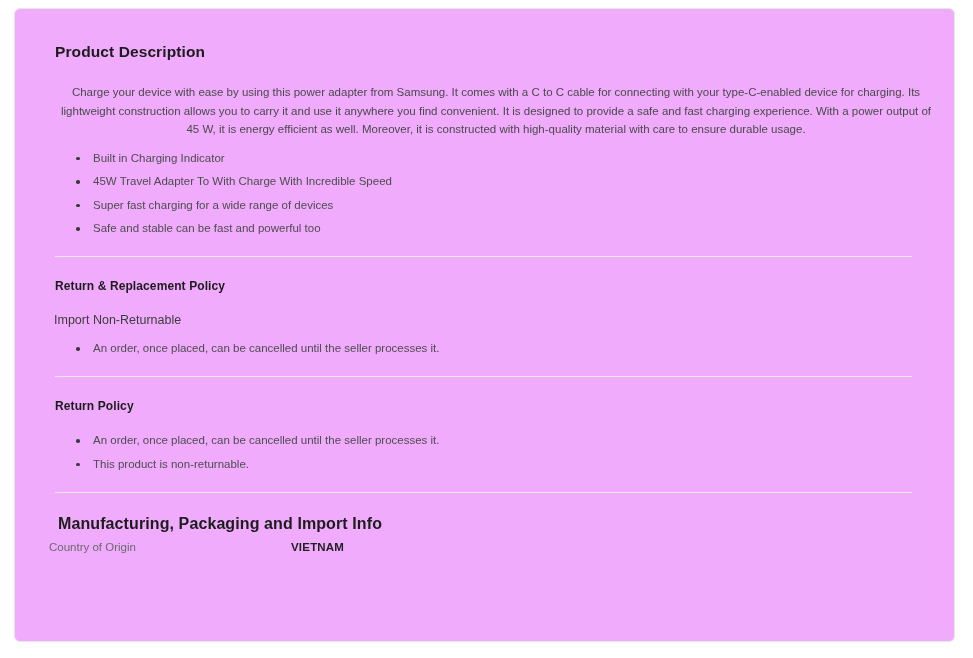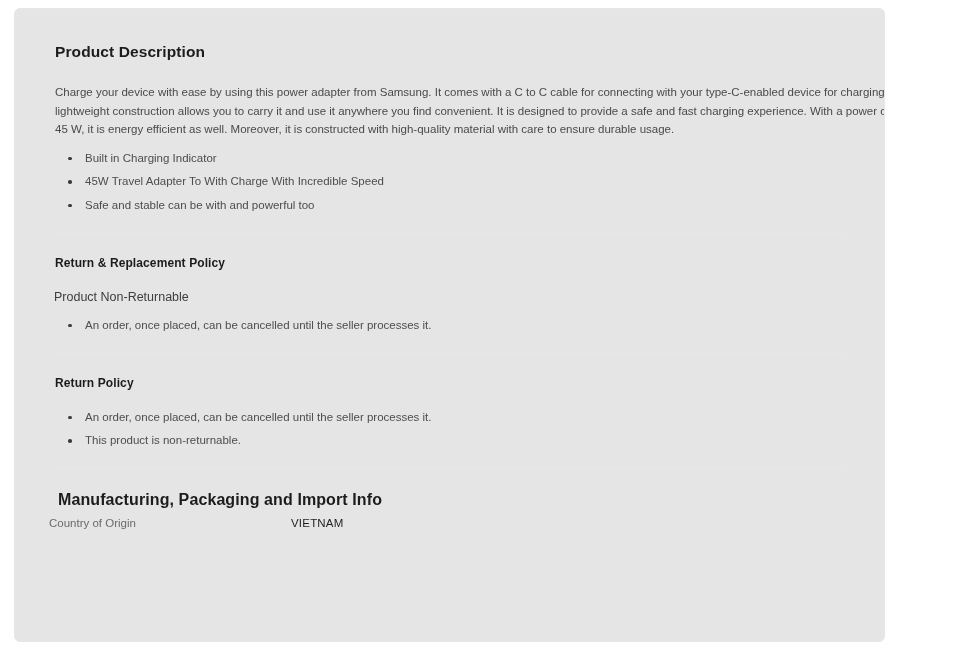--- a/index.html
+++ b/index.html
@@ -11,23 +11,23 @@
     width: 973px;
     height: 658px;
     font-family: "Liberation Sans", sans-serif;
     color: #2b2b2b;
     -webkit-font-smoothing: antialiased;
   }
   .page {
     position: absolute;
     left: 14px;
     top: 8px;
-    width: 871px;
+    width: 941px;
     height: 634px;
-    background: #e5e5e5;
+    background: #f0abfc;
     border: 1px solid #e6e6e6;
     border-radius: 6px;
     box-sizing: border-box;
     overflow: hidden;
   }
   .inner {
     padding: 34px 28px 10px 26px;
   }
   h2.section-title {
     font-size: 15.5px;
@@ -35,25 +35,25 @@
     color: #1c1c1c;
     margin: 0 0 22px 14px;
     letter-spacing: 0.1px;
   }
   .desc {
     margin: 8px 0 12px 14px;
     width: 882px;
     font-size: 11.5px;
     line-height: 18.6px;
     color: #4a4a4a;
-    text-align: left;
+    text-align: center;
   }
   ul.bullets {
     list-style: none;
-    margin: 0;
+    margin: 8px;
     padding: 0 0 0 14px;
   }
   ul.bullets li {
     position: relative;
     font-size: 11.5px;
     line-height: 15px;
     color: #4d4d4d;
     padding: 0 0 0 30px;
     margin-bottom: 8.5px;
   }
@@ -99,45 +99,46 @@
     display: flex;
     margin-left: 8px;
     font-size: 11.5px;
   }
   .info-key {
     width: 242px;
     color: #6b6b6b;
   }
   .info-val {
     color: #1f1f1f;
-    font-weight: normal;
+    font-weight: bold;
     letter-spacing: 0.2px;
   }
 </style>
 </head>
 <body>
 
 <div class="page">
   <div class="inner">
 
     <section>
       <h2 class="section-title">Product Description</h2>
       <p class="desc">Charge your device with ease by using this power adapter from Samsung. It comes with a C to C cable for connecting with your type-C-enabled device for charging. Its lightweight construction allows you to carry it and use it anywhere you find convenient. It is designed to provide a safe and fast charging experience. With a power output of 45 W, it is energy efficient as well. Moreover, it is constructed with high-quality material with care to ensure durable usage.</p>
       <ul class="bullets">
         <li>Built in Charging Indicator</li>
         <li>45W Travel Adapter To With Charge With Incredible Speed</li>
-        <li>Safe and stable can be with and powerful too</li>
+        <li>Super fast charging for a wide range of devices</li>
+        <li>Safe and stable can be fast and powerful too</li>
       </ul>
     </section>
 
     <div class="divider"></div>
 
     <section class="block">
       <h3 class="sub-title">Return &amp; Replacement Policy</h3>
-      <div class="sub-label">Product Non-Returnable</div>
+      <div class="sub-label">Import Non-Returnable</div>
       <ul class="bullets">
         <li>An order, once placed, can be cancelled until the seller processes it.</li>
       </ul>
     </section>
 
     <div class="divider"></div>
 
     <section class="block">
       <h3 class="sub-title">Return Policy</h3>
       <ul class="bullets">

